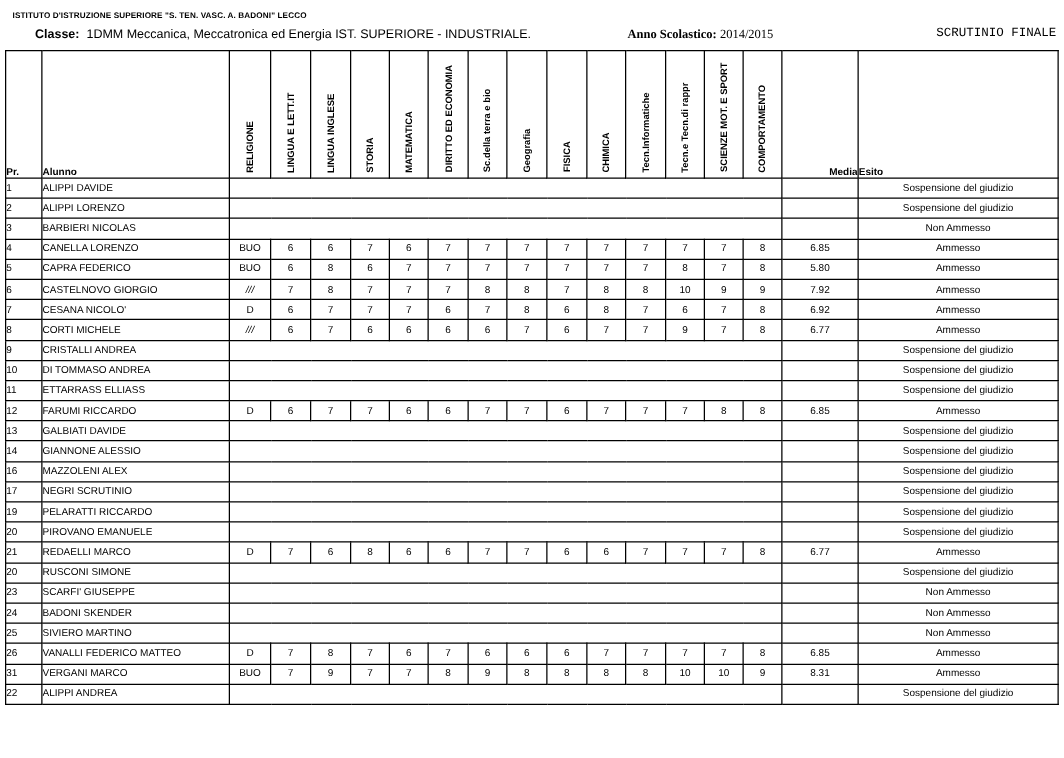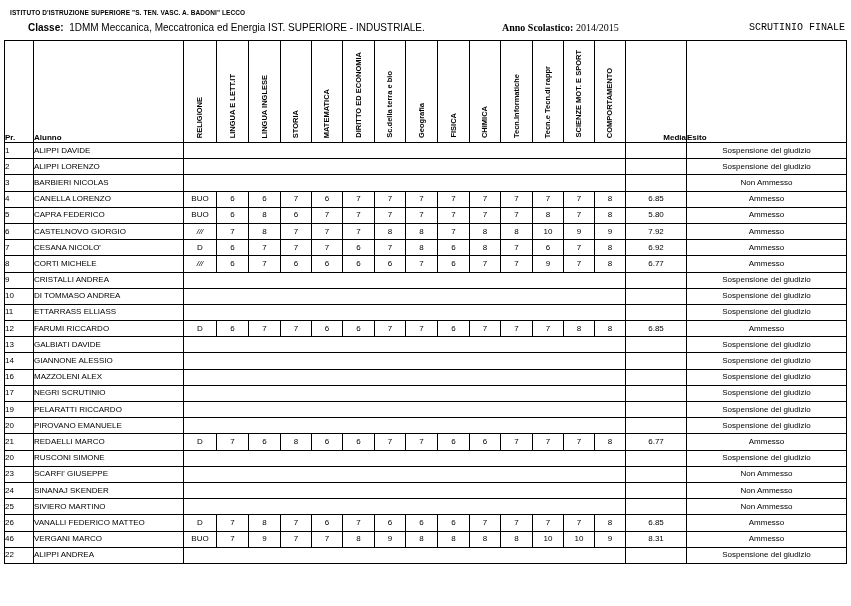--- a/index.html
+++ b/index.html
@@ -350,21 +350,21 @@
       </tr>
       <tr>
         <td class="pr">23</td>
         <td class="name">SCARFI' GIUSEPPE</td>
         <td class="blank" colspan="14"></td>
         <td class="media"></td>
         <td class="esito">Non Ammesso</td>
       </tr>
       <tr>
         <td class="pr">24</td>
-        <td class="name">SINANAJ SKENDER</td>
+        <td class="name">BADONI SKENDER</td>
         <td class="blank" colspan="14"></td>
         <td class="media"></td>
         <td class="esito">Non Ammesso</td>
       </tr>
       <tr>
         <td class="pr">25</td>
         <td class="name">SIVIERO MARTINO</td>
         <td class="blank" colspan="14"></td>
         <td class="media"></td>
         <td class="esito">Non Ammesso</td>
@@ -383,21 +383,21 @@
         <td class="g">6</td>
         <td class="g">7</td>
         <td class="g">7</td>
         <td class="g">7</td>
         <td class="g">7</td>
         <td class="g">8</td>
         <td class="media">6.85</td>
         <td class="esito">Ammesso</td>
       </tr>
       <tr>
-        <td class="pr">46</td>
+        <td class="pr">31</td>
         <td class="name">VERGANI MARCO</td>
         <td class="rel">BUO</td>
         <td class="g">7</td>
         <td class="g">9</td>
         <td class="g">7</td>
         <td class="g">7</td>
         <td class="g">8</td>
         <td class="g">9</td>
         <td class="g">8</td>
         <td class="g">8</td>

